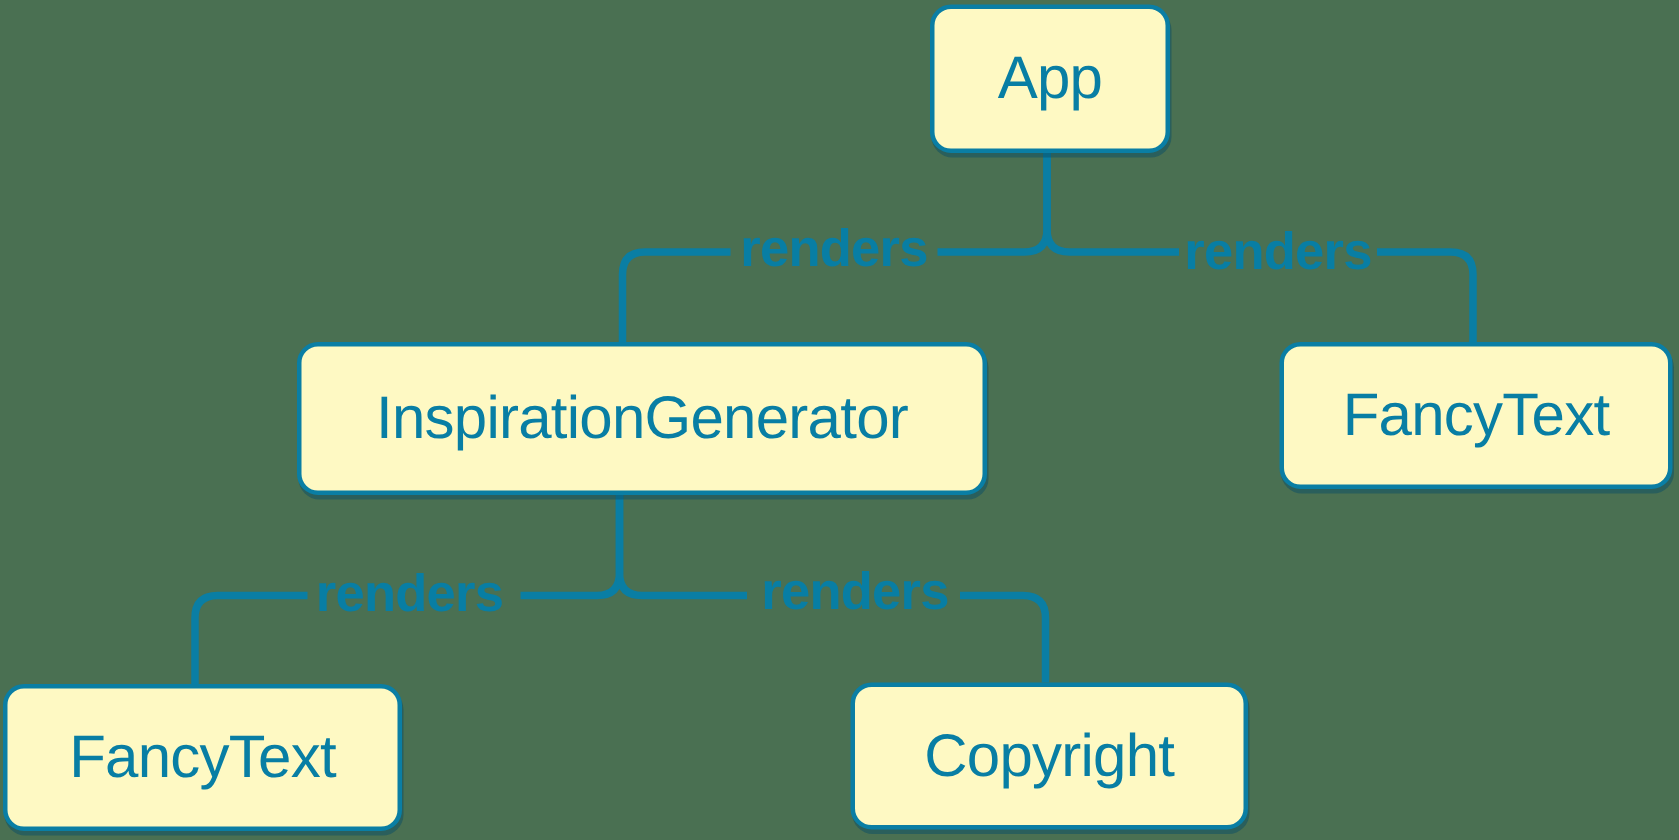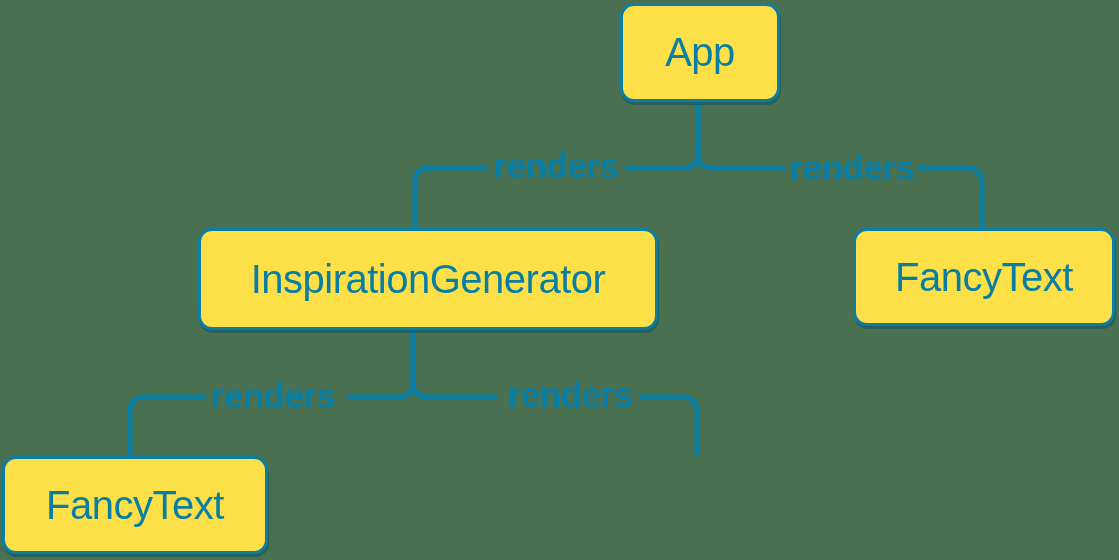--- a/index.html
+++ b/index.html
@@ -20,21 +20,21 @@
     left: 0;
     top: 0;
     width: 1119px;
     height: 560px;
   }
   .node {
     position: absolute;
     display: flex;
     align-items: center;
     justify-content: center;
-    background: #fde047;
+    background: #fef9c3;
     border: 3px solid #0a7ea4;
     border-radius: 14px;
     box-shadow: 1px 3px 0 rgba(9, 77, 102, 0.5);
     color: #087ea4;
     font-size: 40px;
     font-weight: 400;
     letter-spacing: -0.5px;
     white-space: nowrap;
     box-sizing: border-box;
   }
@@ -84,19 +84,22 @@
   </div>
 
   <div class="node node-fancy-right">
     <span>FancyText</span>
   </div>
 
   <div class="node node-fancy-left">
     <span>FancyText</span>
   </div>
 
+  <div class="node node-copyright">
+    <span>Copyright</span>
+  </div>
 
   <div class="edge-label edge-label-1">renders</div>
   <div class="edge-label edge-label-2">renders</div>
   <div class="edge-label edge-label-3">renders</div>
   <div class="edge-label edge-label-4">renders</div>
 
 </div>
 
 </body></html>

